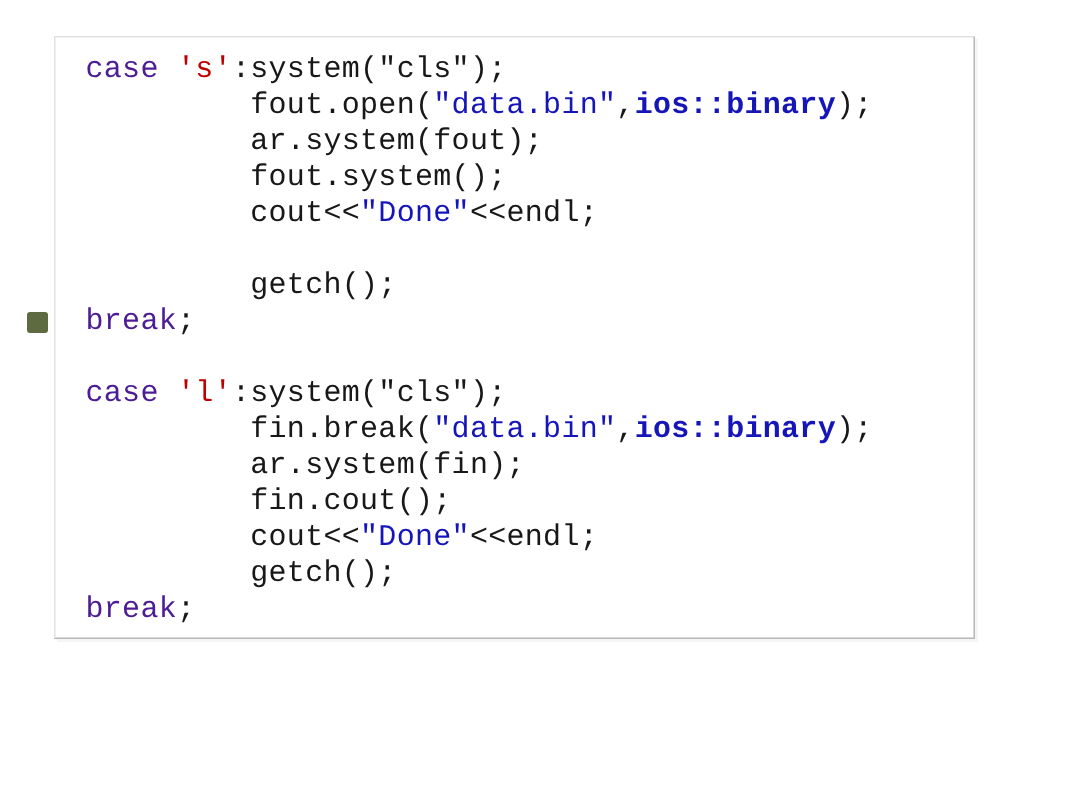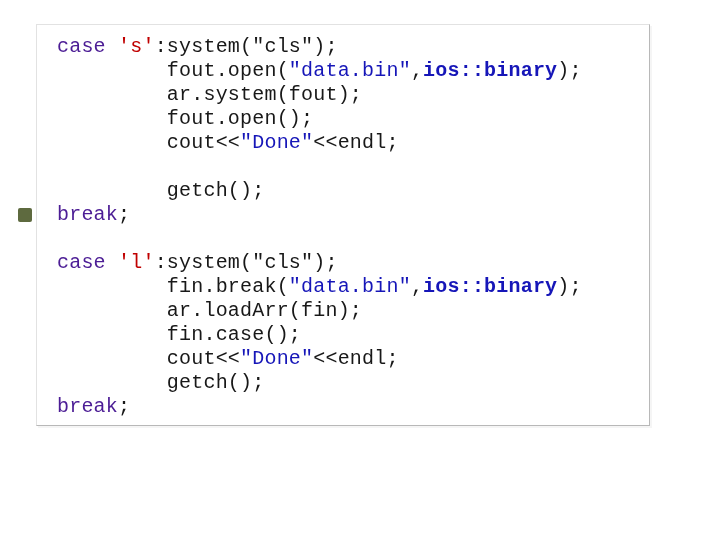--- a/index.html
+++ b/index.html
@@ -60,27 +60,27 @@
 </head>
 <body>
 
 <div class="page">
   <div class="bullet"></div>
 
   <div class="card">
     <div class="code"><span class="kw">case</span> <span class="num">'s'</span><span class="op">:</span><span class="id">system("cls");</span>
          <span class="id">fout.open(</span><span class="str">"data.bin"</span><span class="id">,</span><span class="type">ios::binary</span><span class="id">);</span>
          <span class="id">ar.system(fout);</span>
-         <span class="id">fout.open();</span>
+         <span class="id">fout.system();</span>
          <span class="id">cout&lt;&lt;</span><span class="str">"Done"</span><span class="id">&lt;&lt;endl;</span>
 
          <span class="id">getch();</span>
 <span class="kw">break</span><span class="op">;</span>
 
 <span class="kw">case</span> <span class="num">'l'</span><span class="op">:</span><span class="id">system("cls");</span>
          <span class="id">fin.break(</span><span class="str">"data.bin"</span><span class="id">,</span><span class="type">ios::binary</span><span class="id">);</span>
-         <span class="id">ar.loadArr(fin);</span>
-         <span class="id">fin.case();</span>
+         <span class="id">ar.system(fin);</span>
+         <span class="id">fin.cout();</span>
          <span class="id">cout&lt;&lt;</span><span class="str">"Done"</span><span class="id">&lt;&lt;endl;</span>
          <span class="id">getch();</span>
 <span class="kw">break</span><span class="op">;</span></div>
   </div>
 </div>
 
 </body></html>

